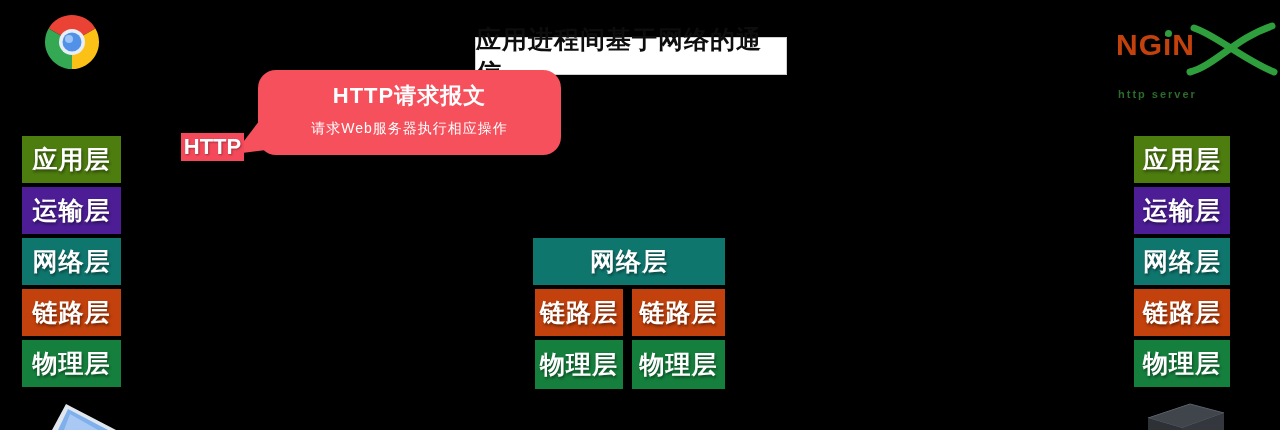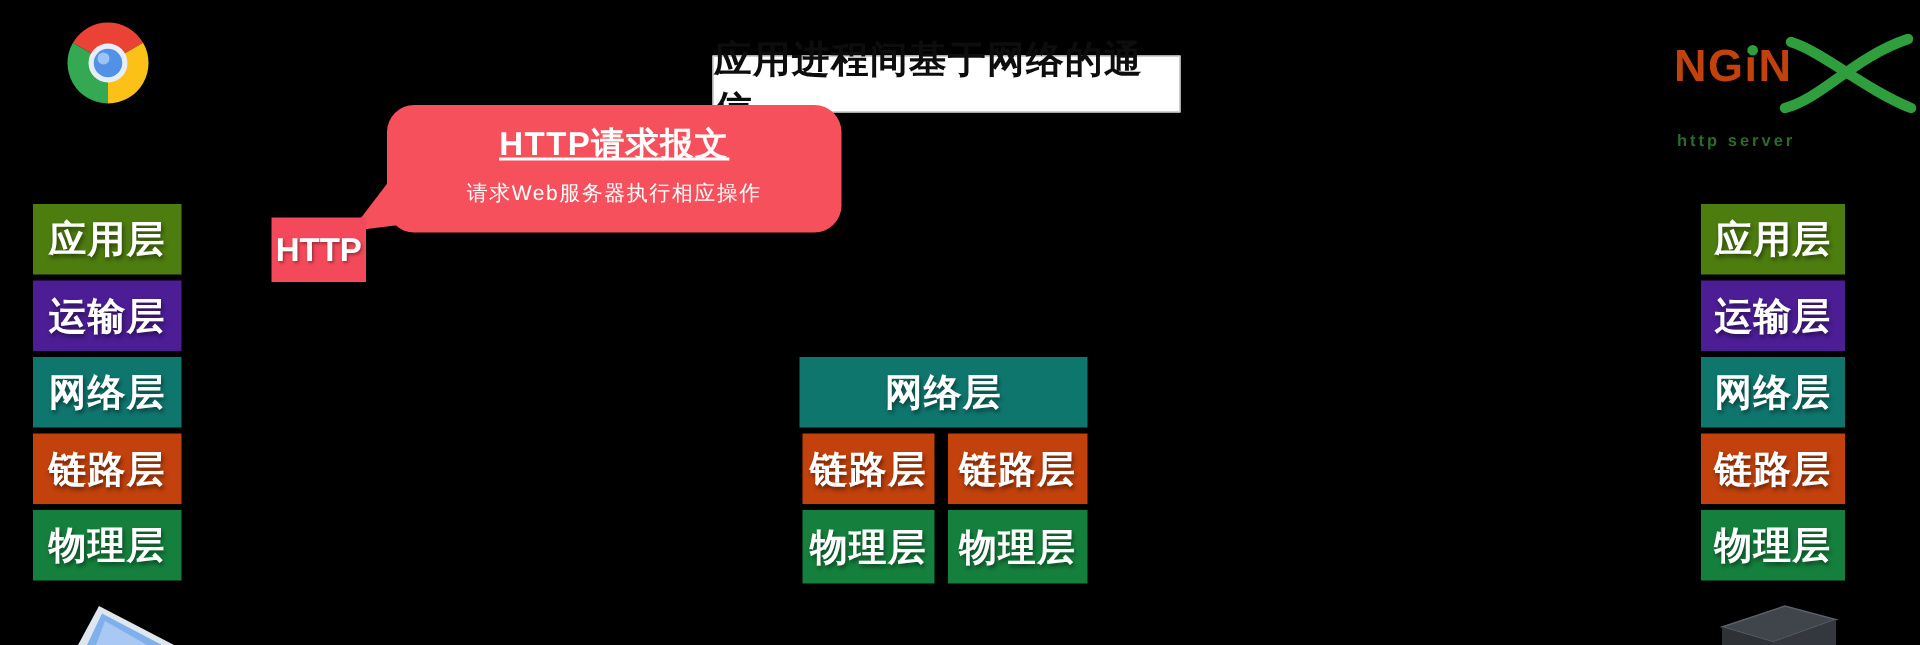--- a/index.html
+++ b/index.html
@@ -26,26 +26,26 @@
   .c-blue{background:#4c1d95;}
   .c-orange{background:#0f766e;}
   .c-green{background:#c2410c;}
   .c-gray{background:#15803d;}
   .abs-layer{position:absolute;}
   
   .bubble{
     position:absolute;left:258px;top:70px;width:303px;height:85px;
     background:#F6505C;border-radius:18px;color:#fff;text-align:center;
   }
-  .bubble .l1{margin-top:11px;font-size:22px;font-weight:bold;letter-spacing:1px;text-decoration:underline;}
+  .bubble .l1{margin-top:11px;font-size:22px;font-weight:bold;letter-spacing:1px;}
   .bubble .l2{margin-top:9px;font-size:14px;font-weight:normal;letter-spacing:1px;}
   .bubble-tail{position:absolute;left:232px;top:110px;}
   
   .http-tag{
-    position:absolute;left:181px;top:145px;width:63px;height:43px;
+    position:absolute;left:181px;top:133px;width:63px;height:28px;
     background:#F4495A;color:#fff;font-weight:bold;font-size:22px;
     display:flex;align-items:center;justify-content:center;z-index:3;
     text-shadow:1px 1px 2px rgba(0,0,0,.35);
   }
   
   .chrome{position:absolute;left:42px;top:12px;}
   .nginx{position:absolute;left:1116px;top:20px;width:164px;height:58px;}
   .nginx-text{
     position:absolute;left:0;top:8px;font-size:30px;font-weight:bold;
     color:#c2410c;letter-spacing:1px;

